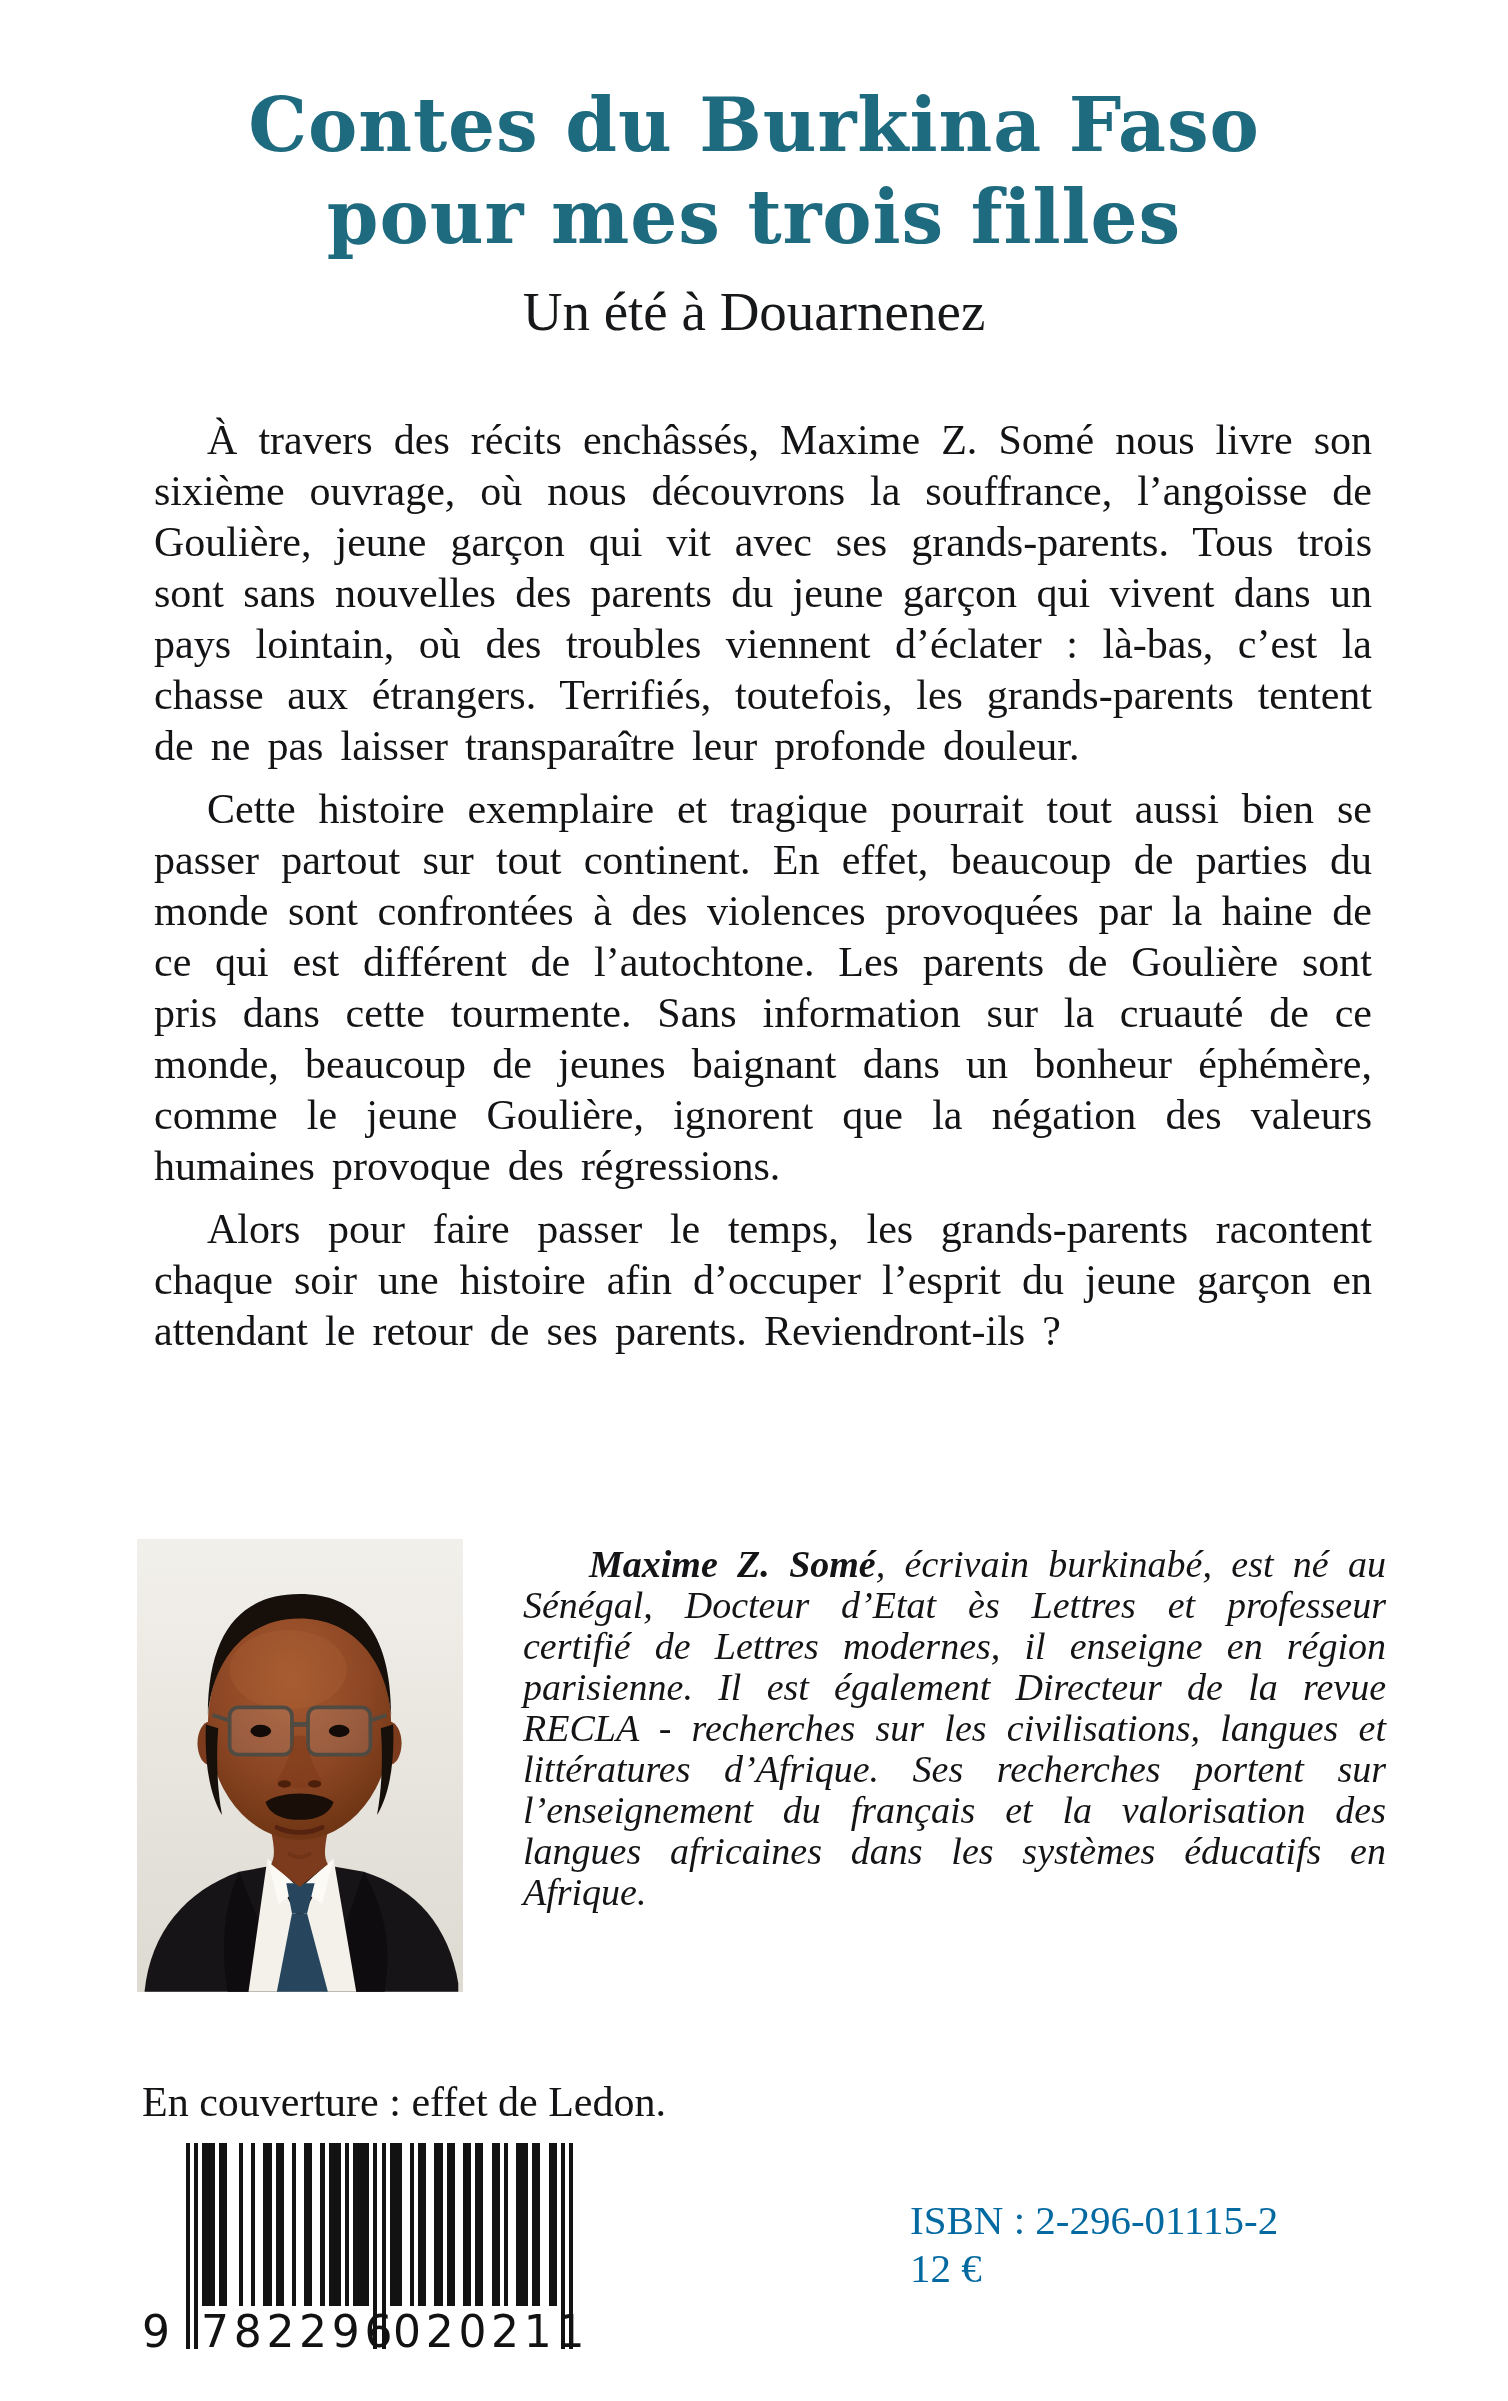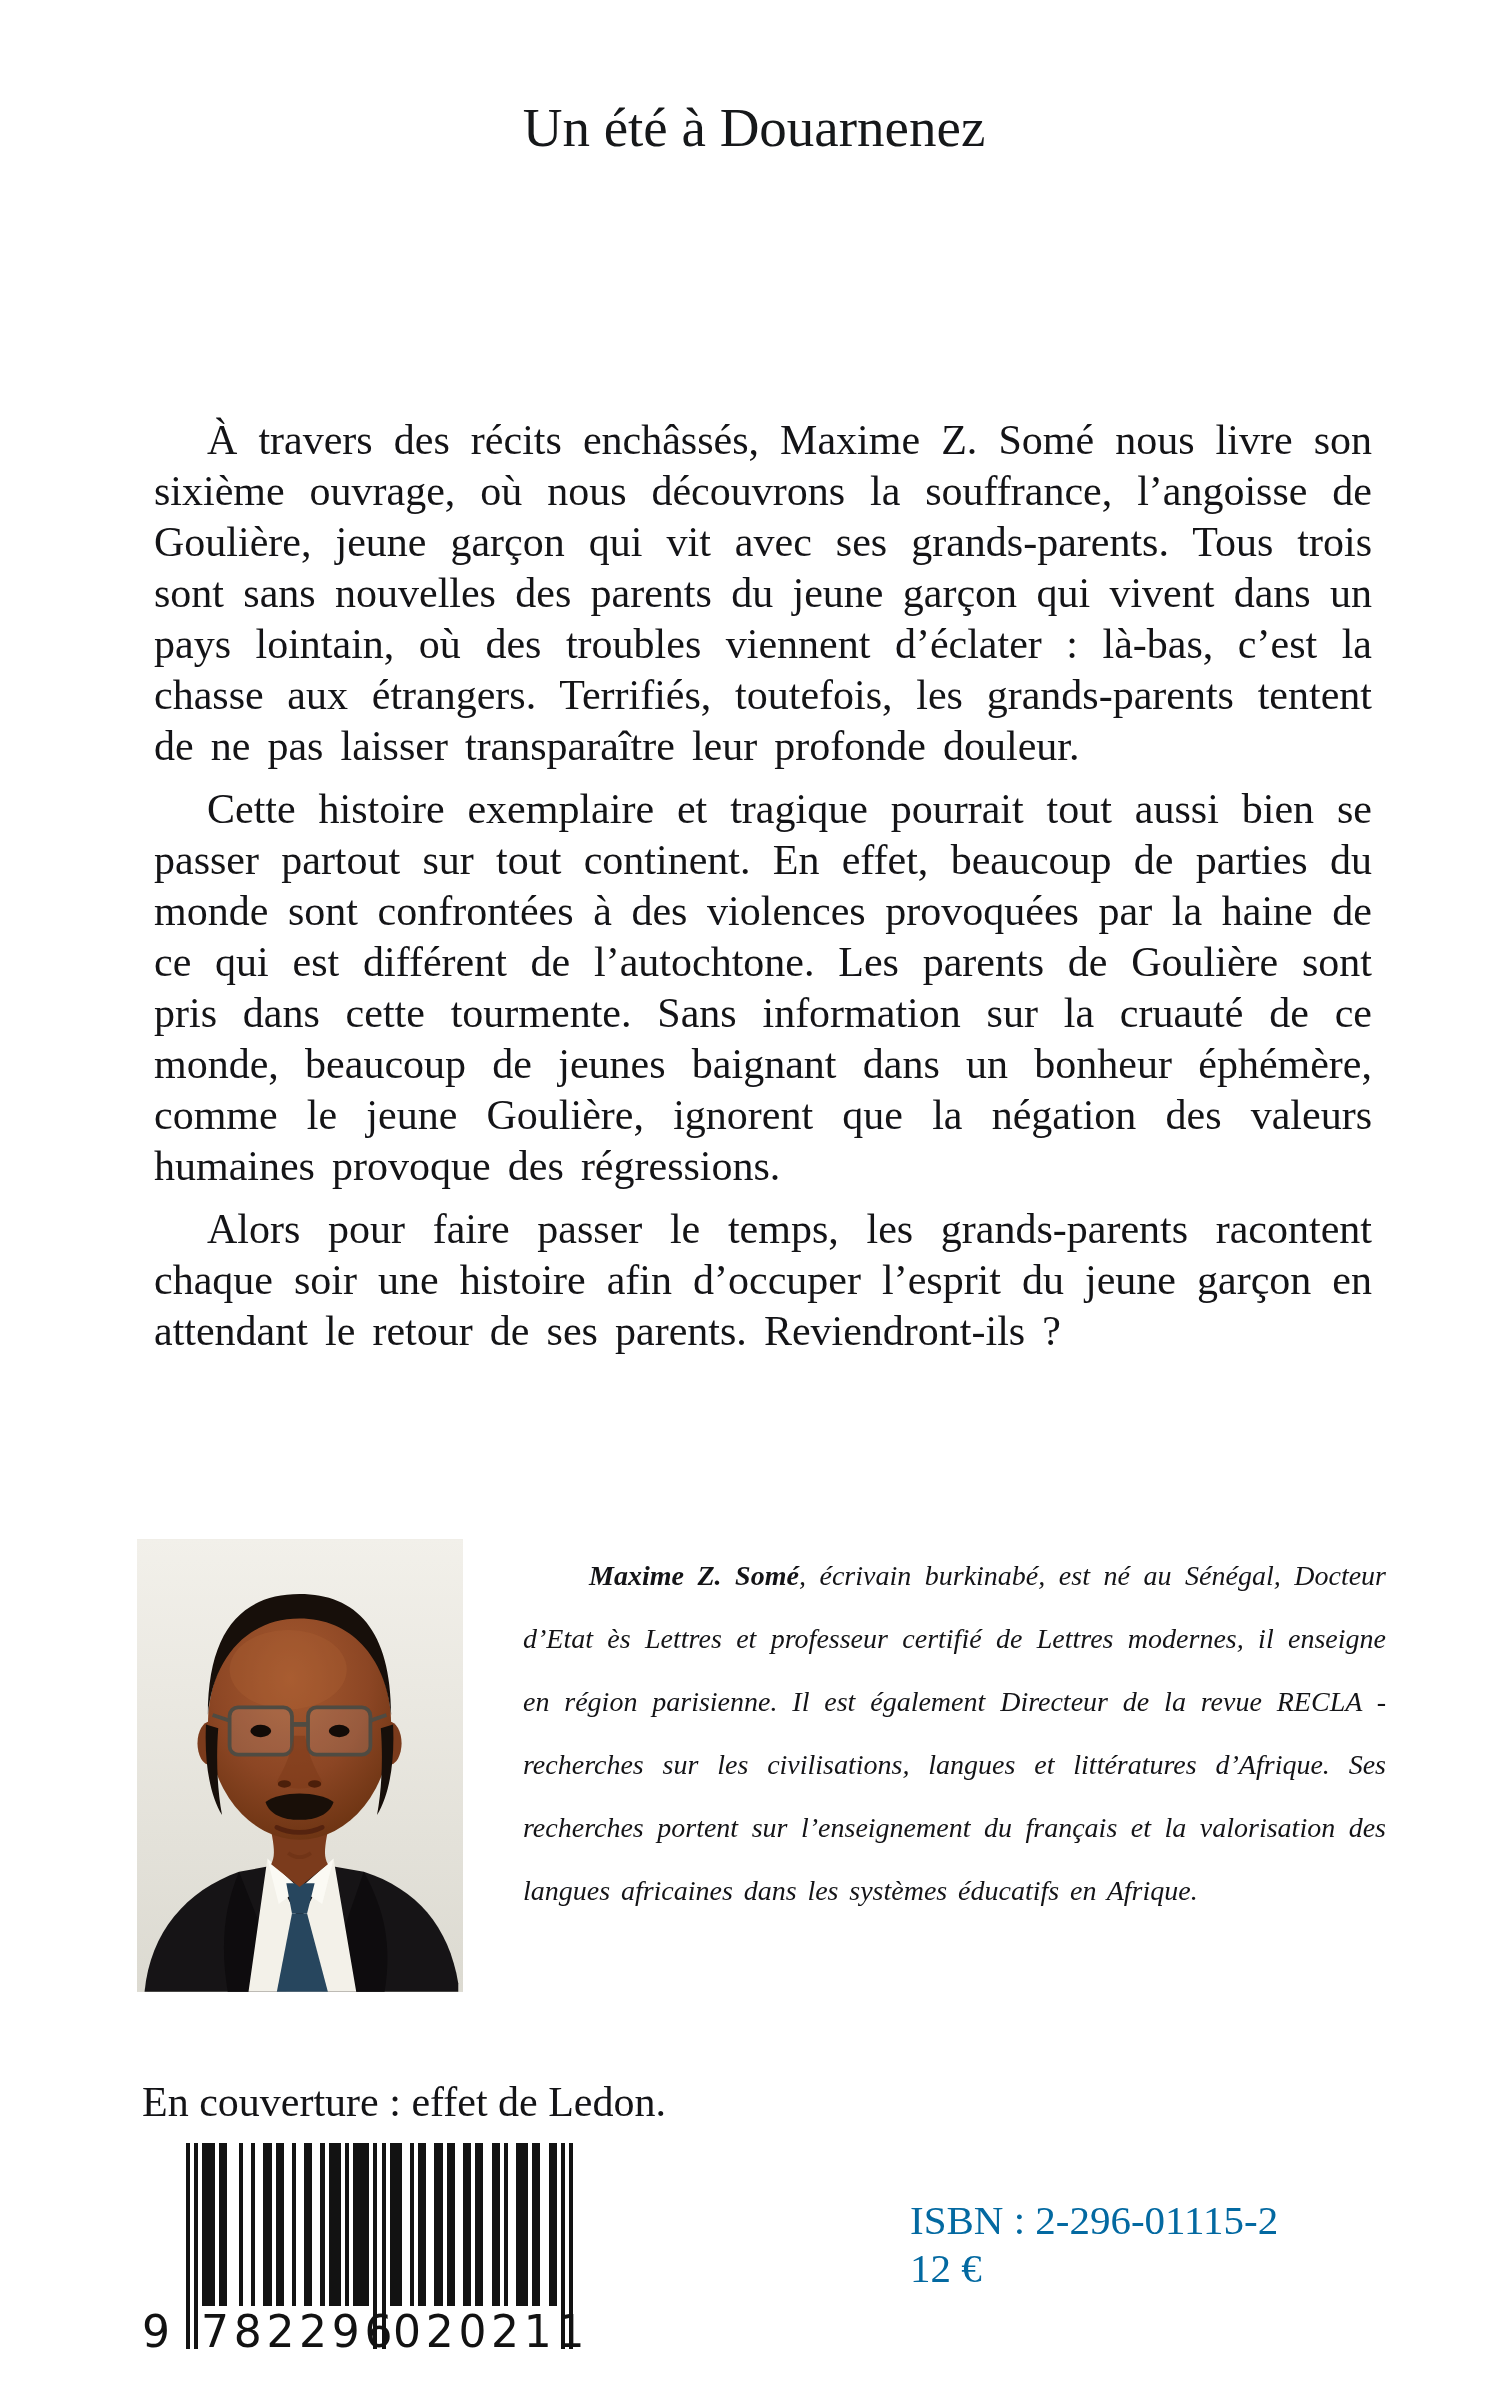--- a/index.html
+++ b/index.html
@@ -60,22 +60,22 @@
     background: #e9e7e0;
   }
   .photo svg { display: block; width: 100%; height: 100%; }
   .bio {
     position: absolute;
     left: 523px; top: 1544px;
     width: 863px;
     margin: 0;
     font-family: "Liberation Serif", serif;
     font-style: italic;
-    font-size: 28px;
-    line-height: 63px;
+    font-size: 38px;
+    line-height: 41px;
     text-align: justify;
     text-indent: 66px;
     word-spacing: 3.8px;
     color: #141417;
   }
   .bio-name { font-weight: bold; font-style: italic; }
 
   
   .credit {
     position: absolute;
@@ -123,20 +123,24 @@
     color: #0369a1;
   }
   .isbn-block .price { margin-top: 1px; }
 </style>
 </head>
 <body>
 
 <div class="page">
 
   <header class="masthead">
+    <h1 class="title">
+      <span class="tline">Contes du Burkina Faso</span>
+      <span class="tline">pour mes trois filles</span>
+    </h1>
     <div class="subtitle">Un été à Douarnenez</div>
   </header>
 
   <section class="synopsis">
     <p>À travers des récits enchâssés, Maxime Z. Somé nous livre son sixième ouvrage, où nous découvrons la souffrance, l’angoisse de Goulière, jeune garçon qui vit avec ses grands-parents. Tous trois sont sans nouvelles des parents du jeune garçon qui vivent dans un pays lointain, où des troubles viennent d’éclater : là-bas, c’est la chasse aux étrangers. Terrifiés, toutefois, les grands-parents tentent de ne pas laisser transparaître leur profonde douleur.</p>
     <p>Cette histoire exemplaire et tragique pourrait tout aussi bien se passer partout sur tout continent. En effet, beaucoup de parties du monde sont confrontées à des violences provoquées par la haine de ce qui est différent de l’autochtone. Les parents de Goulière sont pris dans cette tourmente. Sans information sur la cruauté de ce monde, beaucoup de jeunes baignant dans un bonheur éphémère, comme le jeune Goulière, ignorent que la négation des valeurs humaines provoque des régressions.</p>
     <p>Alors pour faire passer le temps, les grands-parents racontent chaque soir une histoire afin d’occuper l’esprit du jeune garçon en attendant le retour de ses parents. Reviendront-ils ?</p>
   </section>
 
   <div class="photo">

